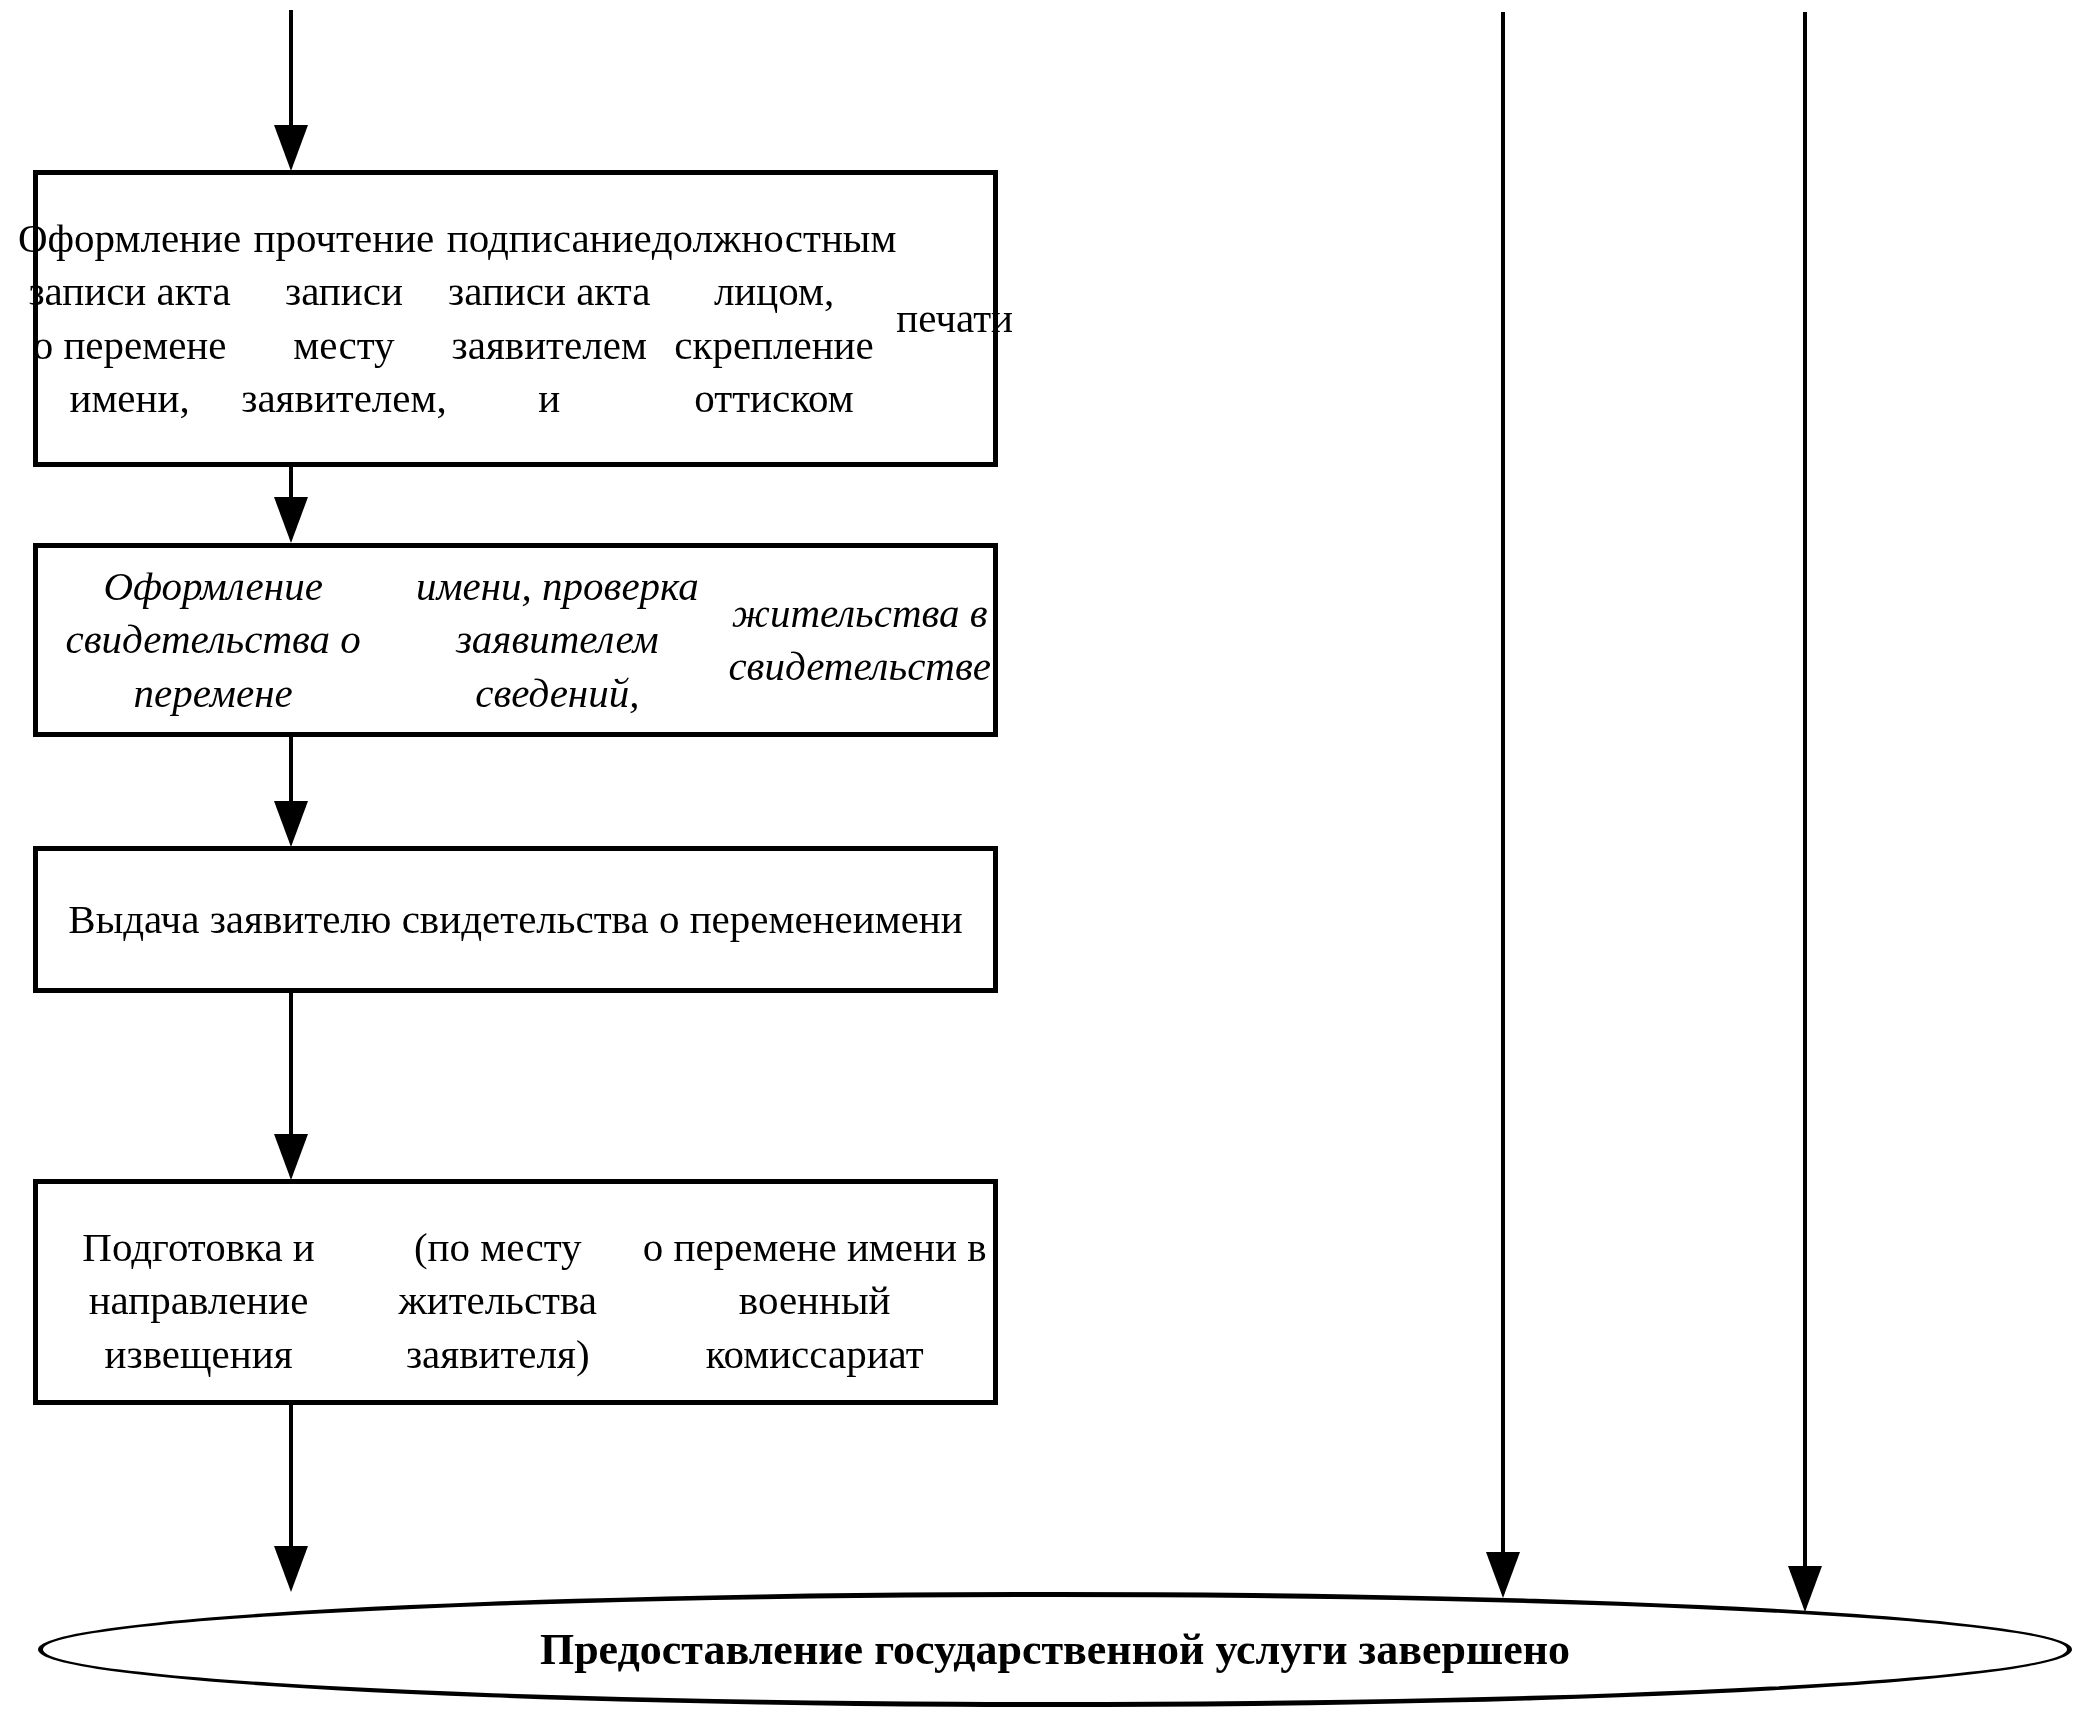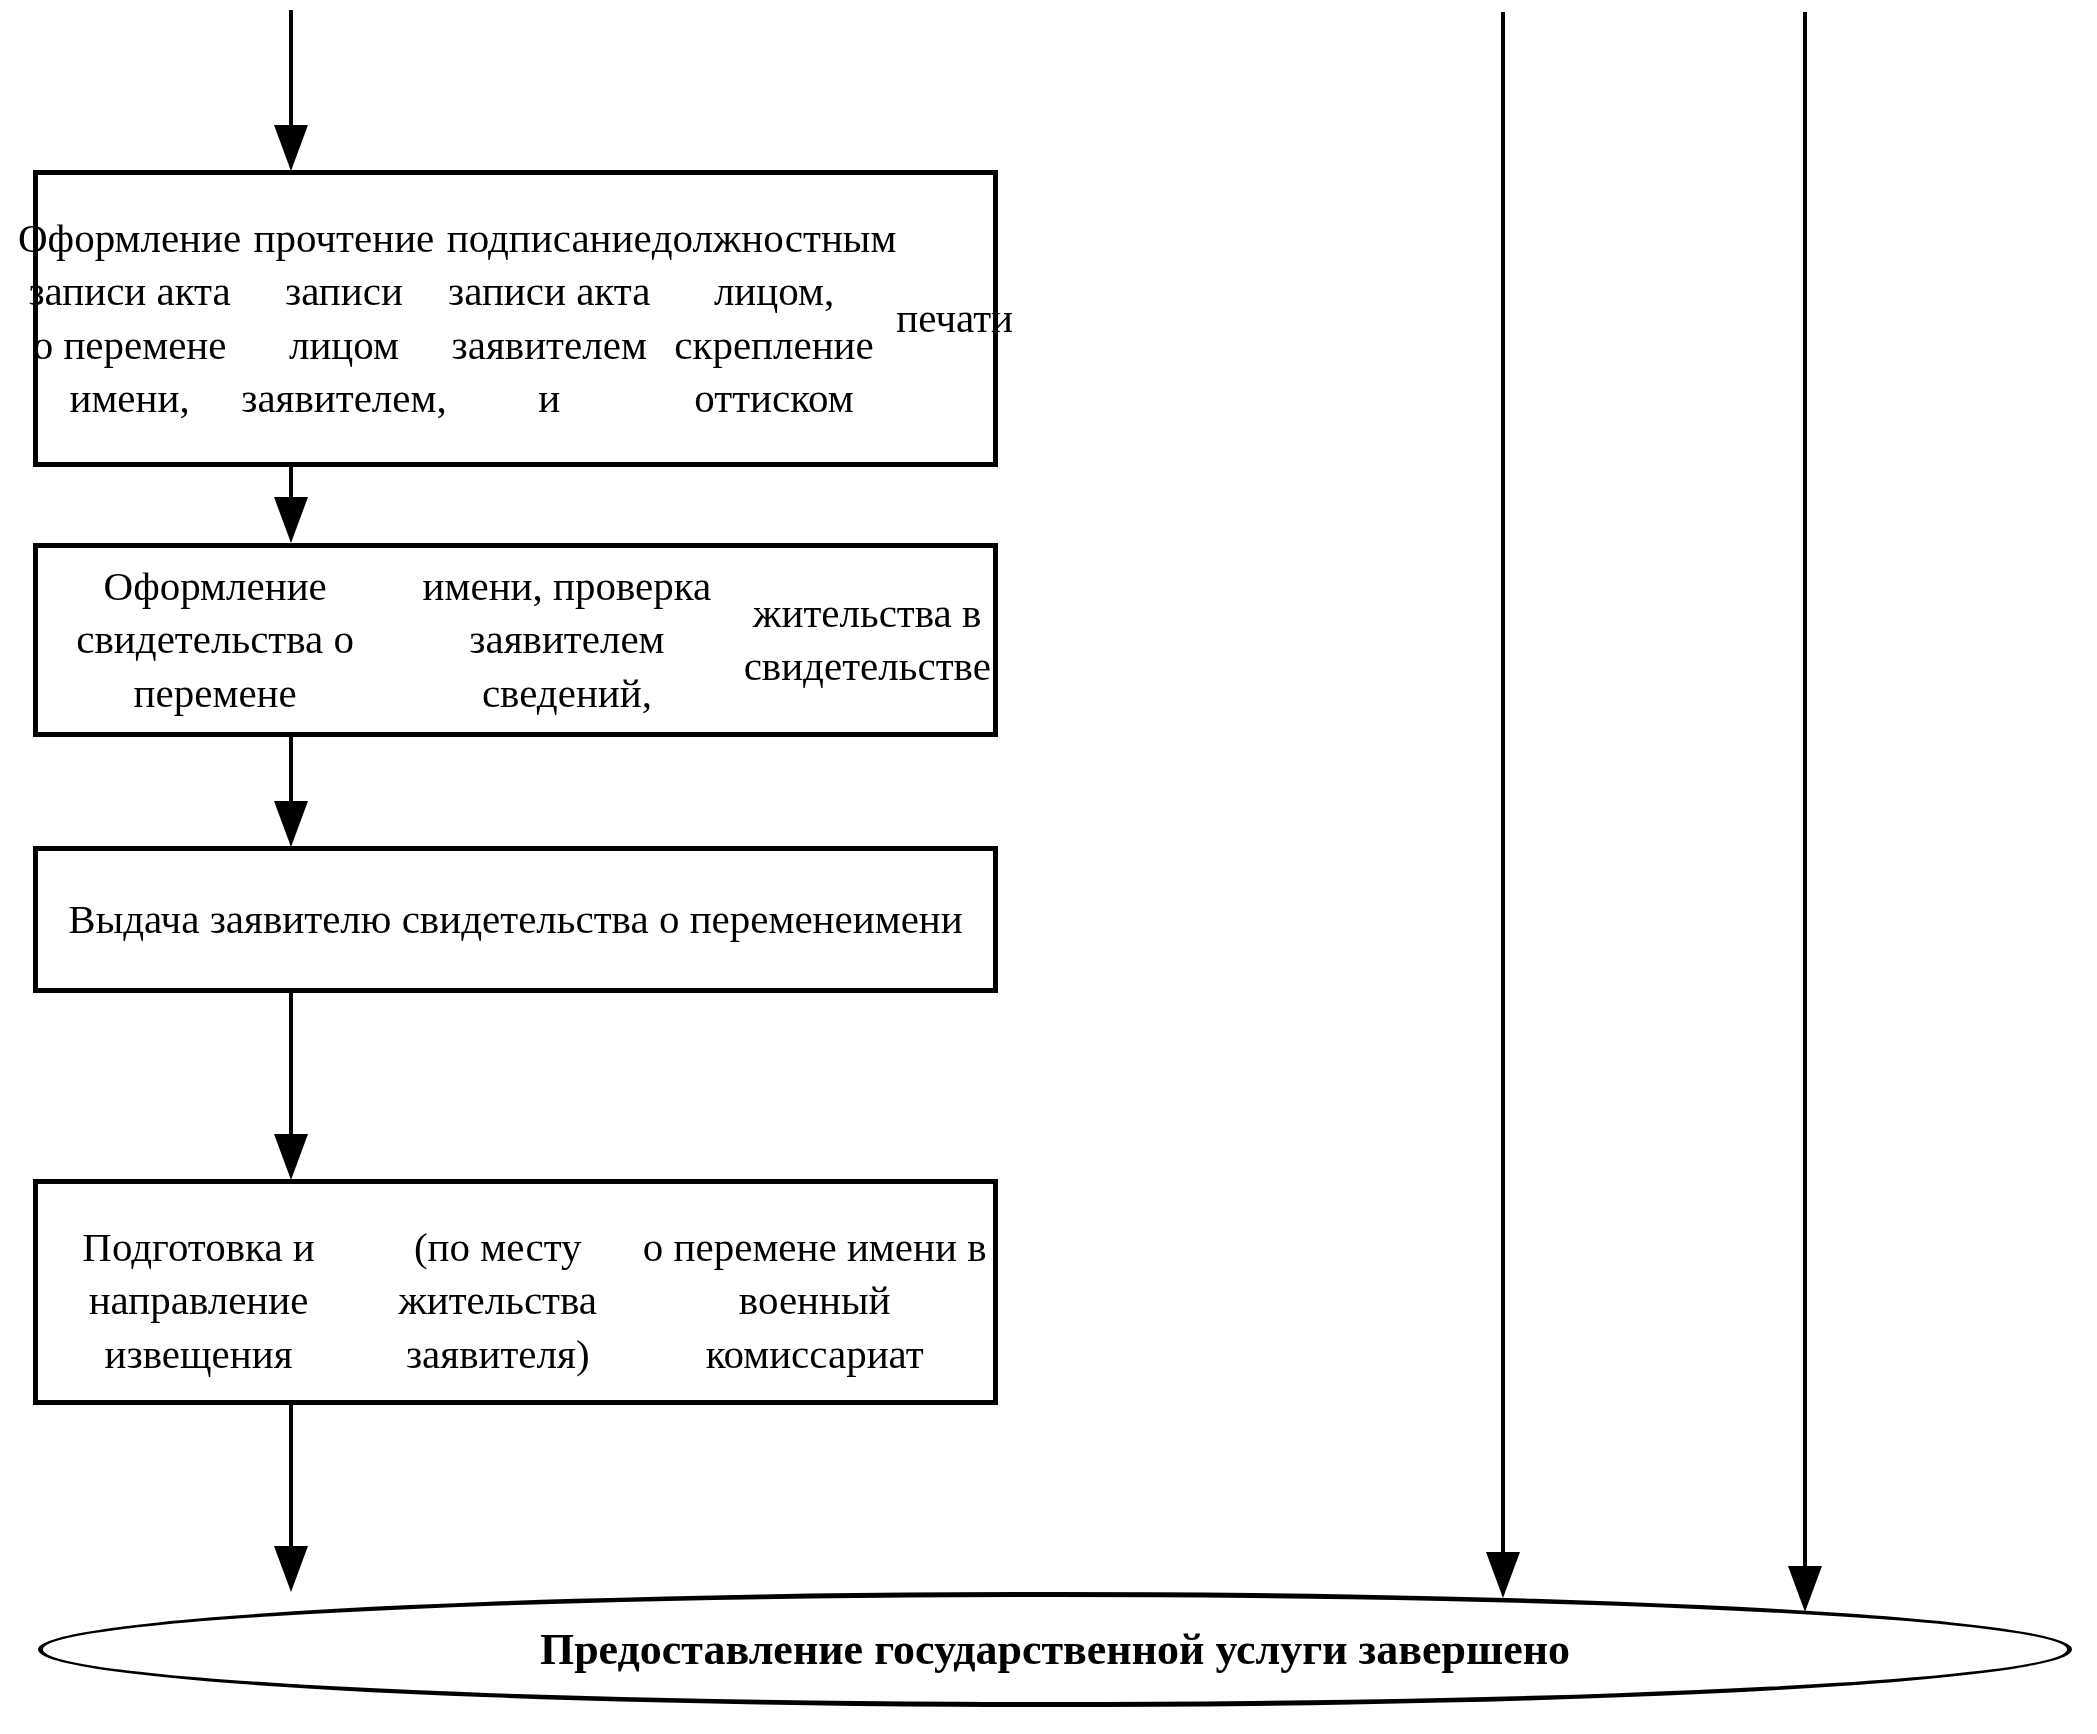--- a/index.html
+++ b/index.html
@@ -42,21 +42,21 @@
     align-items: center;
     text-align: center;
     font-size: 41px;
     line-height: 1.3;
   }
   .box .tline {
     display: block;
     white-space: pre-wrap;
   }
   .box1 { top: 170px; height: 297px; }
-  .box2 { top: 543px; height: 194px; }
+  .box2 { top: 543px; height: 194px; font-style: italic; }
   .box3 { top: 846px; height: 147px; }
   .box4 { top: 1179px; height: 226px; justify-content: flex-start; padding-top: 18px; }
   .terminator {
     position: absolute;
     box-sizing: border-box;
     left: 38px;
     top: 1592px;
     width: 2034px;
     height: 115px;
     border: 5px solid var(--ink, #000000);
@@ -74,21 +74,21 @@
 </head>
 <body>
 
 <div class="canvas">
 
   <div class="vline" style="left:289px; top:10px; height:117px;"></div>
   <div class="ahead" style="left:274px; top:125px;"></div>
 
   <div class="box box1">
     <span class="tline">Оформление записи акта о перемене имени,</span>
-    <span class="tline">прочтение  записи лицом заявителем,</span>
+    <span class="tline">прочтение  записи месту заявителем,</span>
     <span class="tline">подписание записи акта заявителем и</span>
     <span class="tline">должностным лицом, скрепление оттиском</span>
     <span class="tline">печати</span>
   </div>
 
   <div class="vline" style="left:289px; top:467px; height:32px;"></div>
   <div class="ahead" style="left:274px; top:497px;"></div>
 
   <div class="box box2">
     <span class="tline">Оформление свидетельства о перемене</span>

